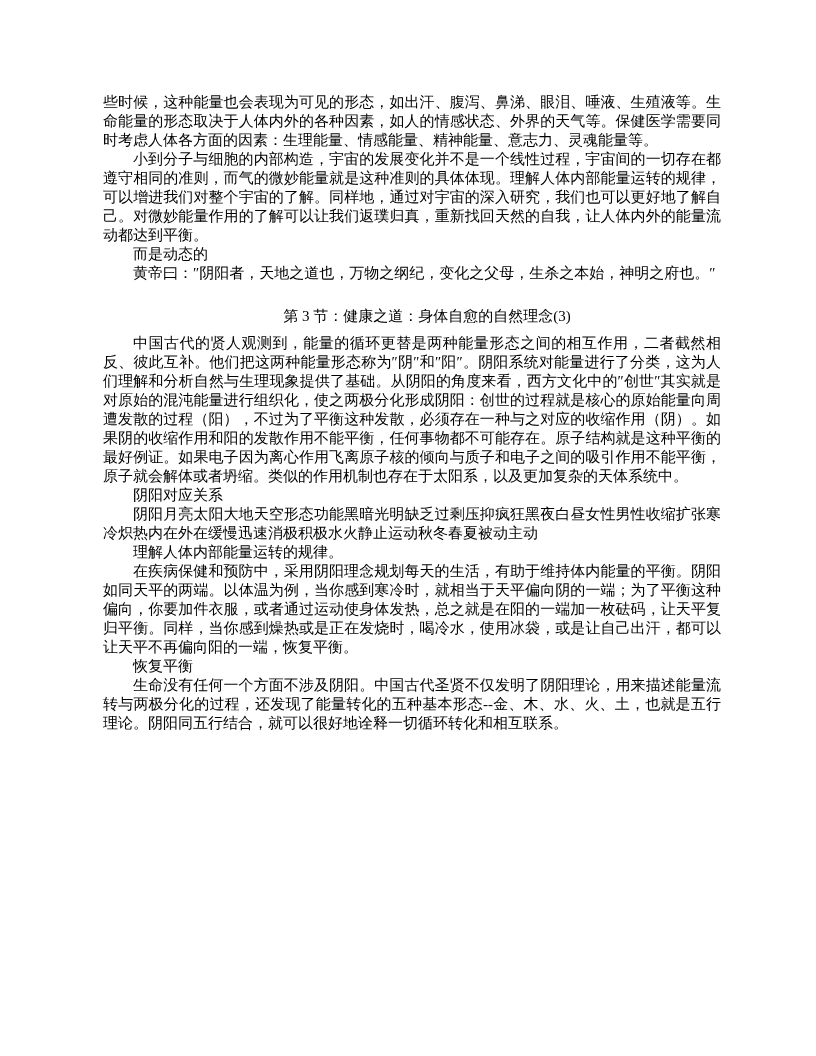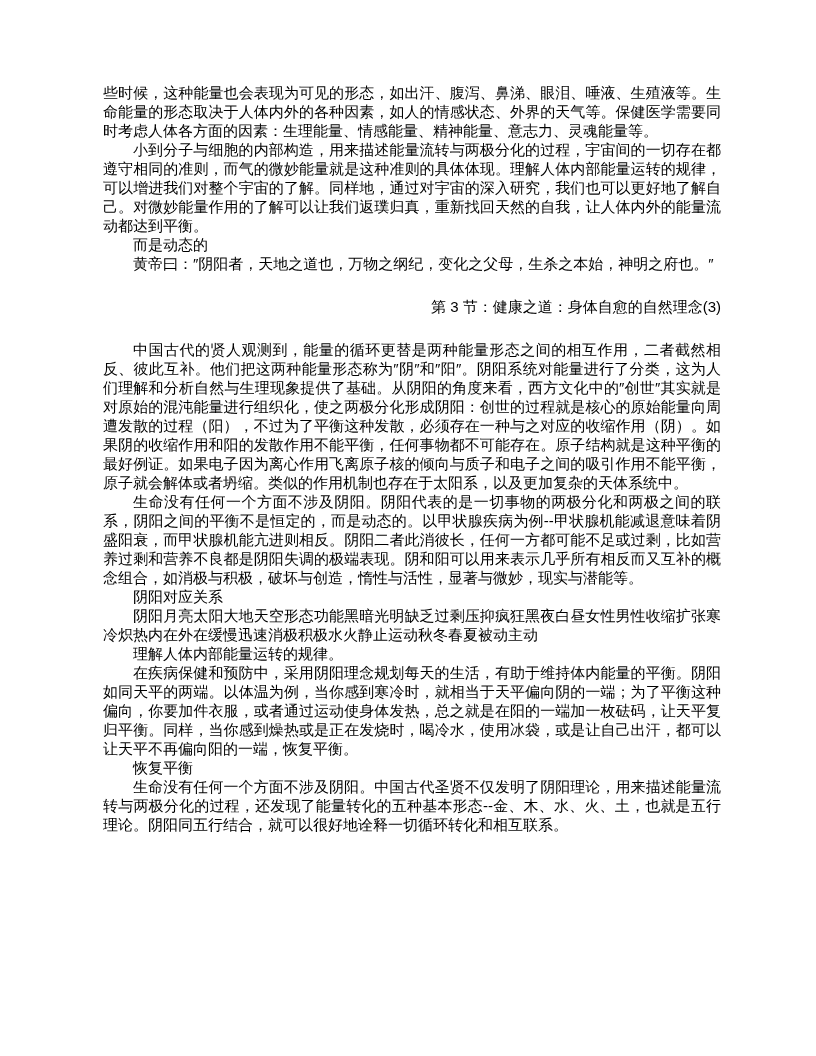--- a/index.html
+++ b/index.html
@@ -9,52 +9,51 @@
   }
   body {
     position: relative;
     width: 816px;
     height: 1056px;
     overflow: hidden;
   }
   .doc-page {
     position: absolute;
     left: 103px;
-    top: 83px;
+    top: 93px;
     width: 618px;
-    font-family: Liberation Sans, sans-serif;
+    font-family: Liberation Serif, serif;
     font-size: 15px;
     line-height: 19px;
     color: #000000;
     text-align: justify;
   }
   .doc-page p {
     margin: 0;
     padding: 0;
   }
   .doc-page p.indent {
     text-indent: 2em;
   }
   .doc-page p.section-heading {
     margin-top: 24px;
-    margin-bottom: 24px;
+    margin-bottom: 8px;
     text-indent: 2em;
-    text-align: right;
+    text-align: center;
   }
 </style>
 </head>
 <body>
 
 <div class="doc-page">
   <p class="cont">些时候，这种能量也会表现为可见的形态，如出汗、腹泻、鼻涕、眼泪、唾液、生殖液等。生命能量的形态取决于人体内外的各种因素，如人的情感状态、外界的天气等。保健医学需要同时考虑人体各方面的因素：生理能量、情感能量、精神能量、意志力、灵魂能量等。</p>
-  <p class="indent">小到分子与细胞的内部构造，用来描述能量流转与两极分化的过程，宇宙间的一切存在都遵守相同的准则，而气的微妙能量就是这种准则的具体体现。理解人体内部能量运转的规律，可以增进我们对整个宇宙的了解。同样地，通过对宇宙的深入研究，我们也可以更好地了解自己。对微妙能量作用的了解可以让我们返璞归真，重新找回天然的自我，让人体内外的能量流动都达到平衡。</p>
+  <p class="indent">小到分子与细胞的内部构造，宇宙的发展变化并不是一个线性过程，宇宙间的一切存在都遵守相同的准则，而气的微妙能量就是这种准则的具体体现。理解人体内部能量运转的规律，可以增进我们对整个宇宙的了解。同样地，通过对宇宙的深入研究，我们也可以更好地了解自己。对微妙能量作用的了解可以让我们返璞归真，重新找回天然的自我，让人体内外的能量流动都达到平衡。</p>
   <p class="indent">而是动态的</p>
   <p class="indent">黄帝曰：″阴阳者，天地之道也，万物之纲纪，变化之父母，生杀之本始，神明之府也。″</p>
   <p class="section-heading">第 3 节：健康之道：身体自愈的自然理念(3)</p>
   <p class="indent">中国古代的贤人观测到，能量的循环更替是两种能量形态之间的相互作用，二者截然相反、彼此互补。他们把这两种能量形态称为″阴″和″阳″。阴阳系统对能量进行了分类，这为人们理解和分析自然与生理现象提供了基础。从阴阳的角度来看，西方文化中的″创世″其实就是对原始的混沌能量进行组织化，使之两极分化形成阴阳：创世的过程就是核心的原始能量向周遭发散的过程（阳），不过为了平衡这种发散，必须存在一种与之对应的收缩作用（阴）。如果阴的收缩作用和阳的发散作用不能平衡，任何事物都不可能存在。原子结构就是这种平衡的最好例证。如果电子因为离心作用飞离原子核的倾向与质子和电子之间的吸引作用不能平衡，原子就会解体或者坍缩。类似的作用机制也存在于太阳系，以及更加复杂的天体系统中。</p>
-  <p class="indent">生命没有任何一个方面不涉及阴阳。阴阳代表的是一切事物的两极分化和两极之间的联系，阴阳之间的平衡不是恒定的，而是动态的。以甲状腺疾病为例--甲状腺机能减退意味着阴盛阳衰，而甲状腺机能亢进则相反。阴阳二者此消彼长，任何一方都可能不足或过剩，比如营养过剩和营养不良都是阴阳失调的极端表现。阴和阳可以用来表示几乎所有相反而又互补的概念组合，如消极与积极，破坏与创造，惰性与活性，显著与微妙，现实与潜能等。</p>
   <p class="indent">阴阳对应关系</p>
   <p class="indent">阴阳月亮太阳大地天空形态功能黑暗光明缺乏过剩压抑疯狂黑夜白昼女性男性收缩扩张寒冷炽热内在外在缓慢迅速消极积极水火静止运动秋冬春夏被动主动</p>
   <p class="indent">理解人体内部能量运转的规律。</p>
   <p class="indent">在疾病保健和预防中，采用阴阳理念规划每天的生活，有助于维持体内能量的平衡。阴阳如同天平的两端。以体温为例，当你感到寒冷时，就相当于天平偏向阴的一端；为了平衡这种偏向，你要加件衣服，或者通过运动使身体发热，总之就是在阳的一端加一枚砝码，让天平复归平衡。同样，当你感到燥热或是正在发烧时，喝冷水，使用冰袋，或是让自己出汗，都可以让天平不再偏向阳的一端，恢复平衡。</p>
   <p class="indent">恢复平衡</p>
   <p class="indent">生命没有任何一个方面不涉及阴阳。中国古代圣贤不仅发明了阴阳理论，用来描述能量流转与两极分化的过程，还发现了能量转化的五种基本形态--金、木、水、火、土，也就是五行理论。阴阳同五行结合，就可以很好地诠释一切循环转化和相互联系。</p>
 </div>
 
 </body></html>

